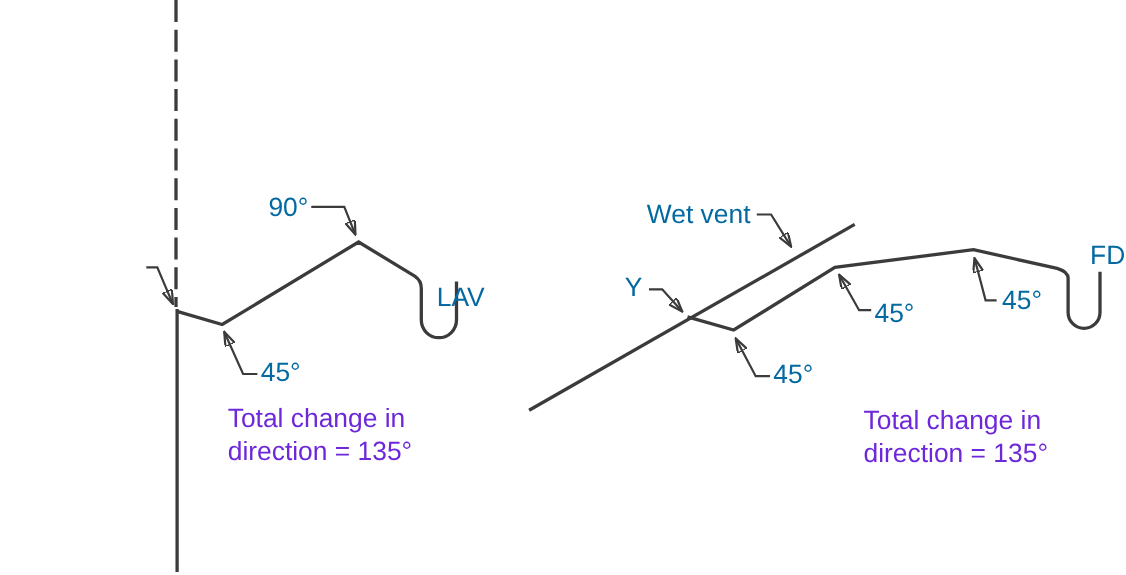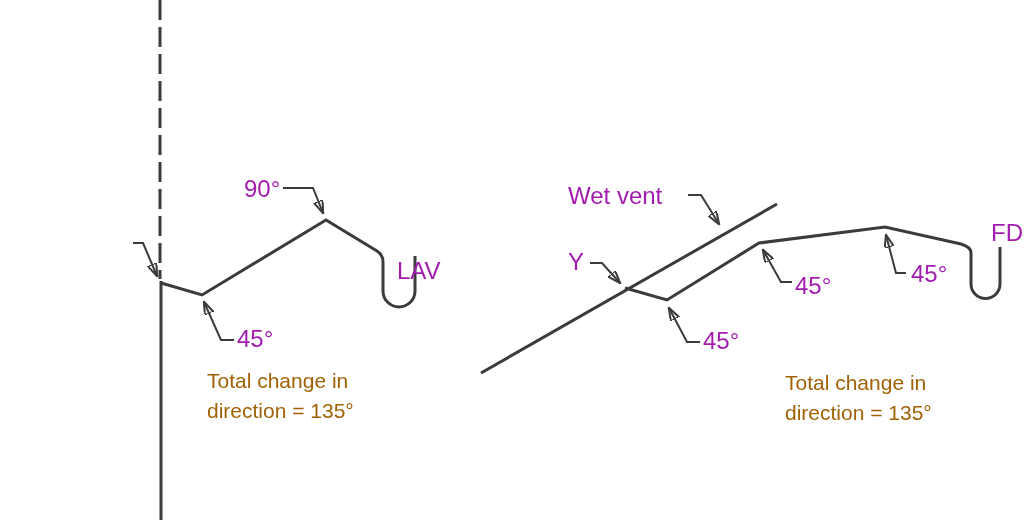--- a/index.html
+++ b/index.html
@@ -22,28 +22,28 @@
     stroke: #3b3b3b;
   }
   .pipe { stroke-width: 3px; }
   .leader { stroke-width: 2px; }
   .dashed { stroke-width: 3px; stroke-dasharray: 20 7; }
   .lbl {
     position: absolute;
     font-size: 24px;
     line-height: 26px;
     white-space: nowrap;
-    color: #a21caf;
+    color: #0369a1;
   }
   .note {
     position: absolute;
-    font-size: 21px;
+    font-size: 24px;
     line-height: 30px;
     white-space: nowrap;
-    color: #a16207;
+    color: #6d28d9;
   }
 </style>
 </head>
 <body>
 
 <div class="canvas">
 
   <svg class="linework" viewBox="0 0 1024 523">
     <defs>
       <marker id="arrow" markerWidth="7" markerHeight="5" refX="6.3" refY="2.3" orient="auto" markerUnits="strokeWidth">
@@ -68,21 +68,21 @@
   </svg>
 
   <div class="lbl" style="left:244px; top:176px;">90°</div>
   <div class="lbl" style="left:237px; top:326px;">45°</div>
   <div class="lbl" style="left:397px; top:229px;margin-top:29px;">LAV</div>
   <div class="note" style="left:207px; top:366px;">
     <div>Total change in</div>
     <div>direction = 135°</div>
   </div>
 
-  <div class="lbl" style="left:568px; top:183px;">Wet vent</div>
+  <div class="lbl" style="left:588px; top:183px;">Wet vent</div>
   <div class="lbl" style="left:568px; top:249px;">Y</div>
   <div class="lbl" style="left:703px; top:328px;">45°</div>
   <div class="lbl" style="left:795px; top:273px;">45°</div>
   <div class="lbl" style="left:911px; top:261px;">45°</div>
   <div class="lbl" style="left:991px; top:220px;text-align:right;">FD</div>
   <div class="note" style="left:785px; top:368px;">
     <div>Total change in</div>
     <div>direction = 135°</div>
   </div>
 

